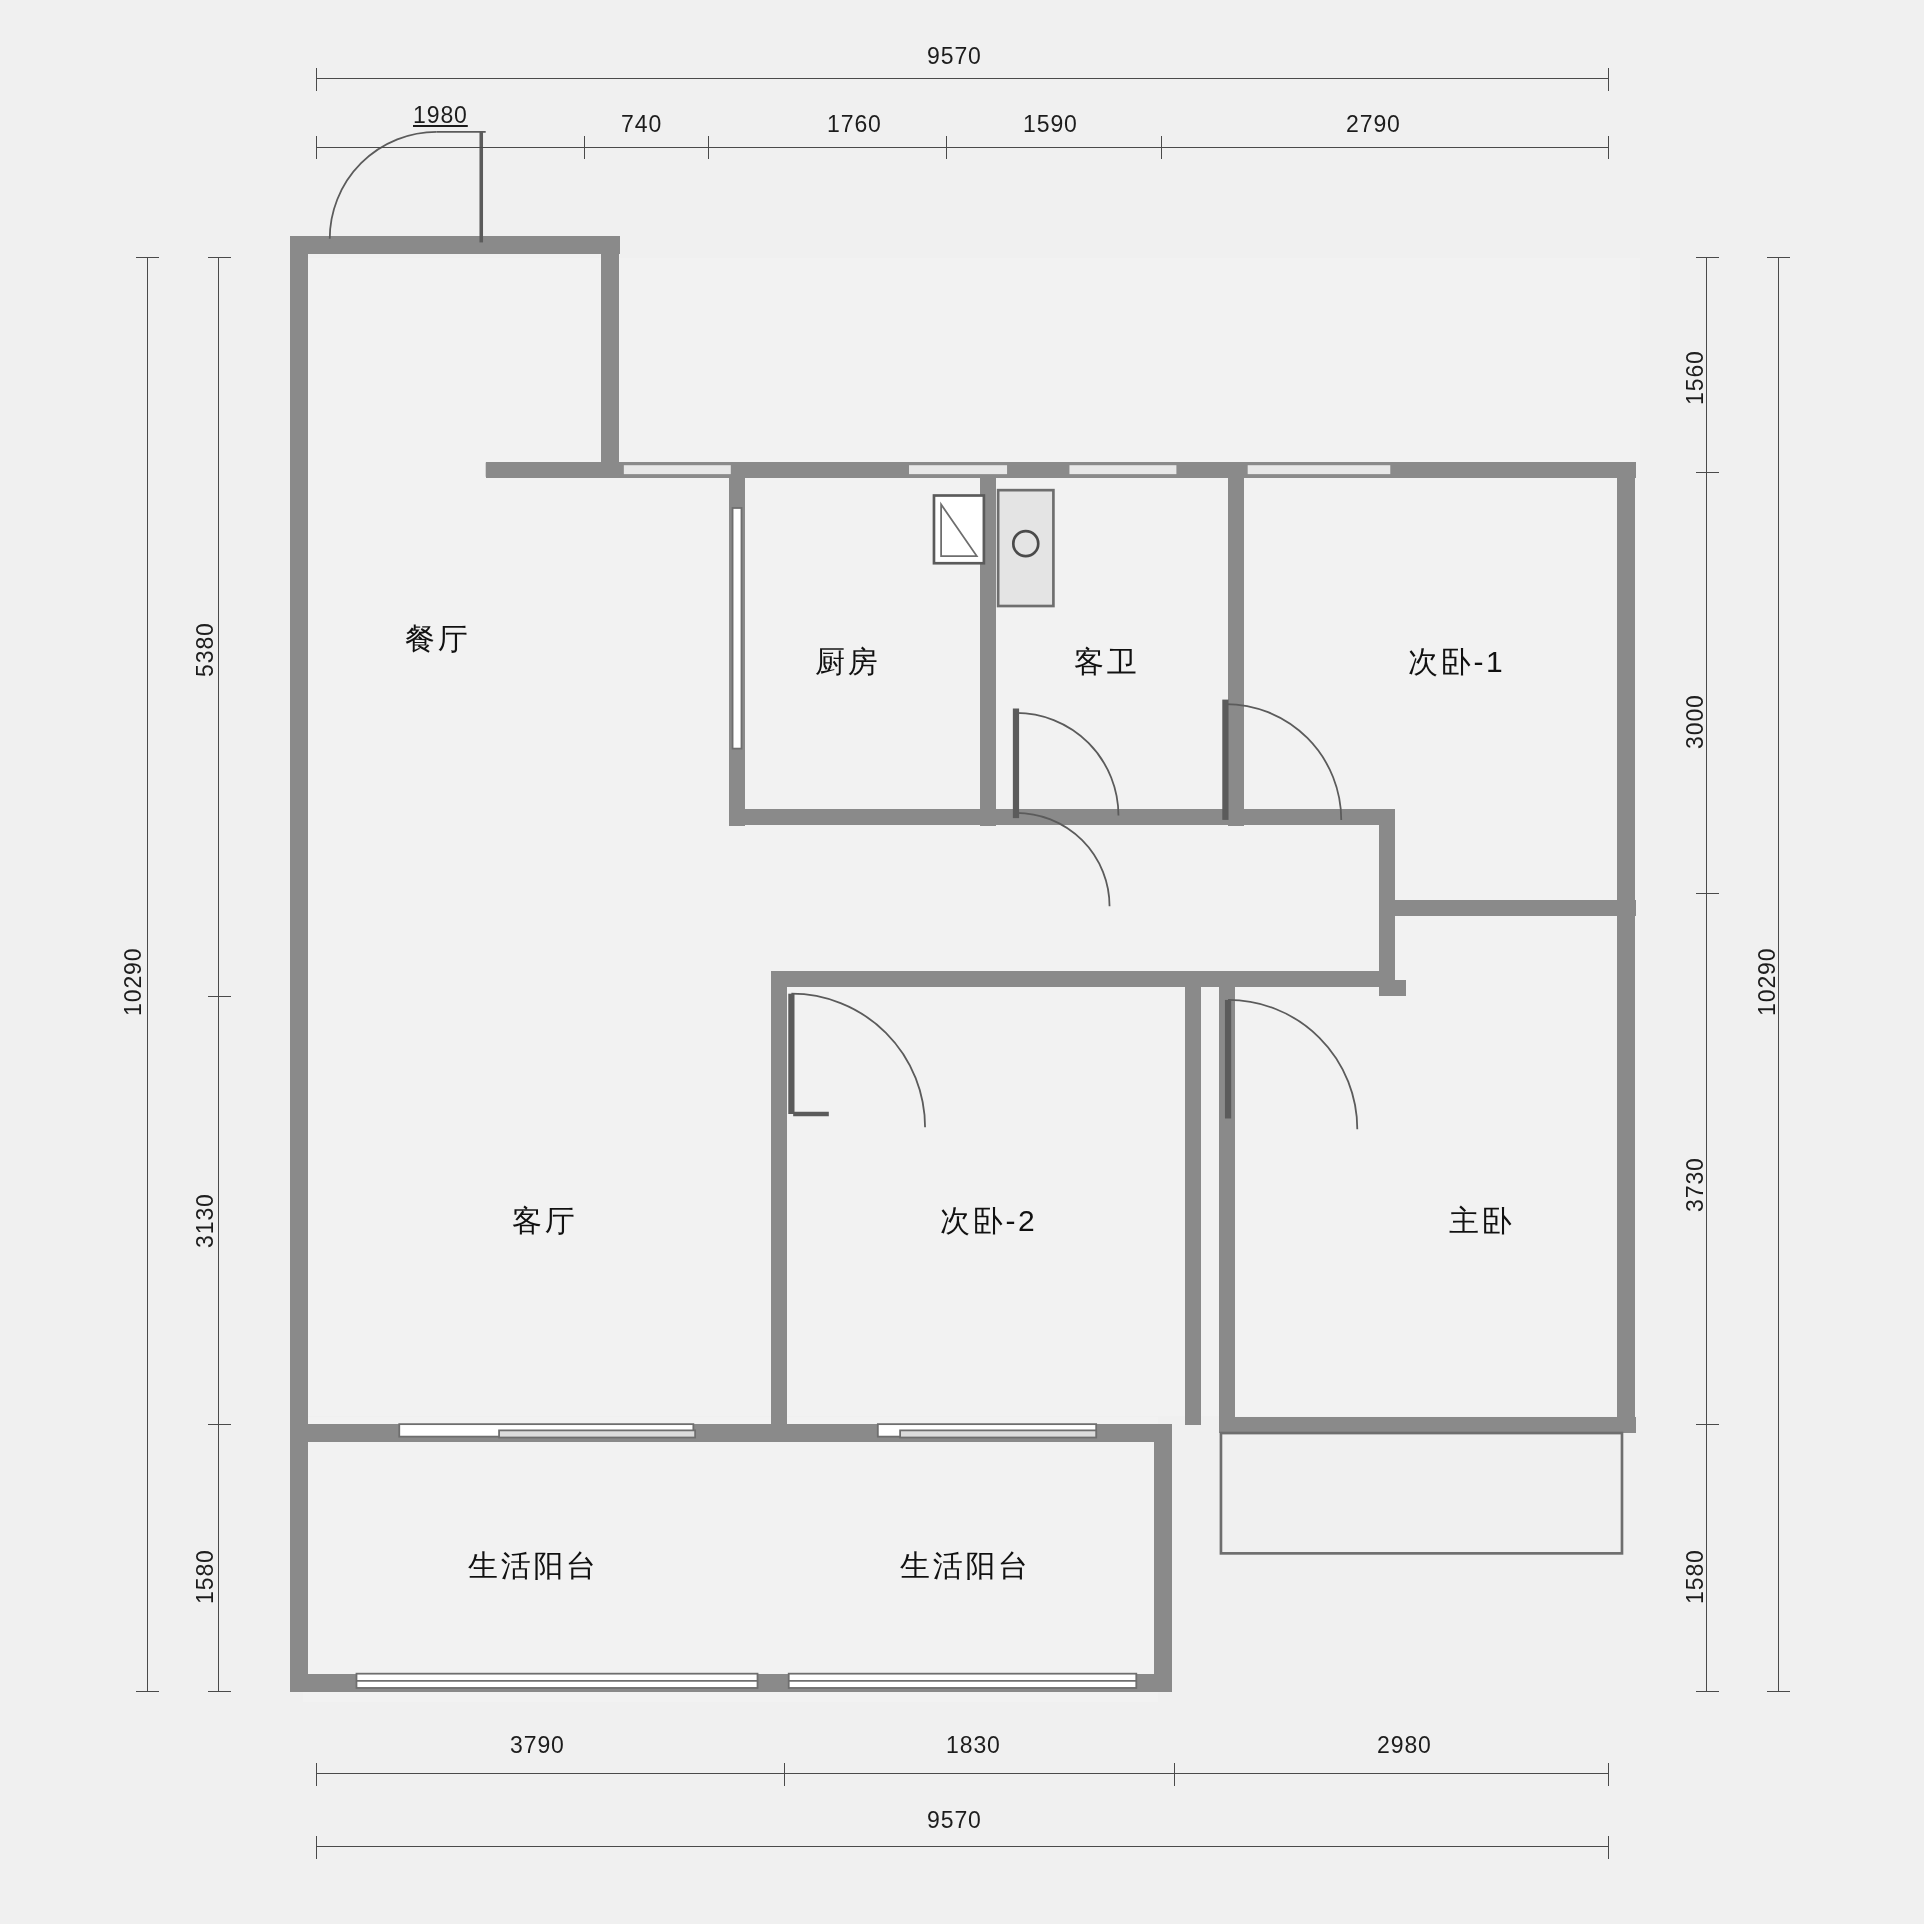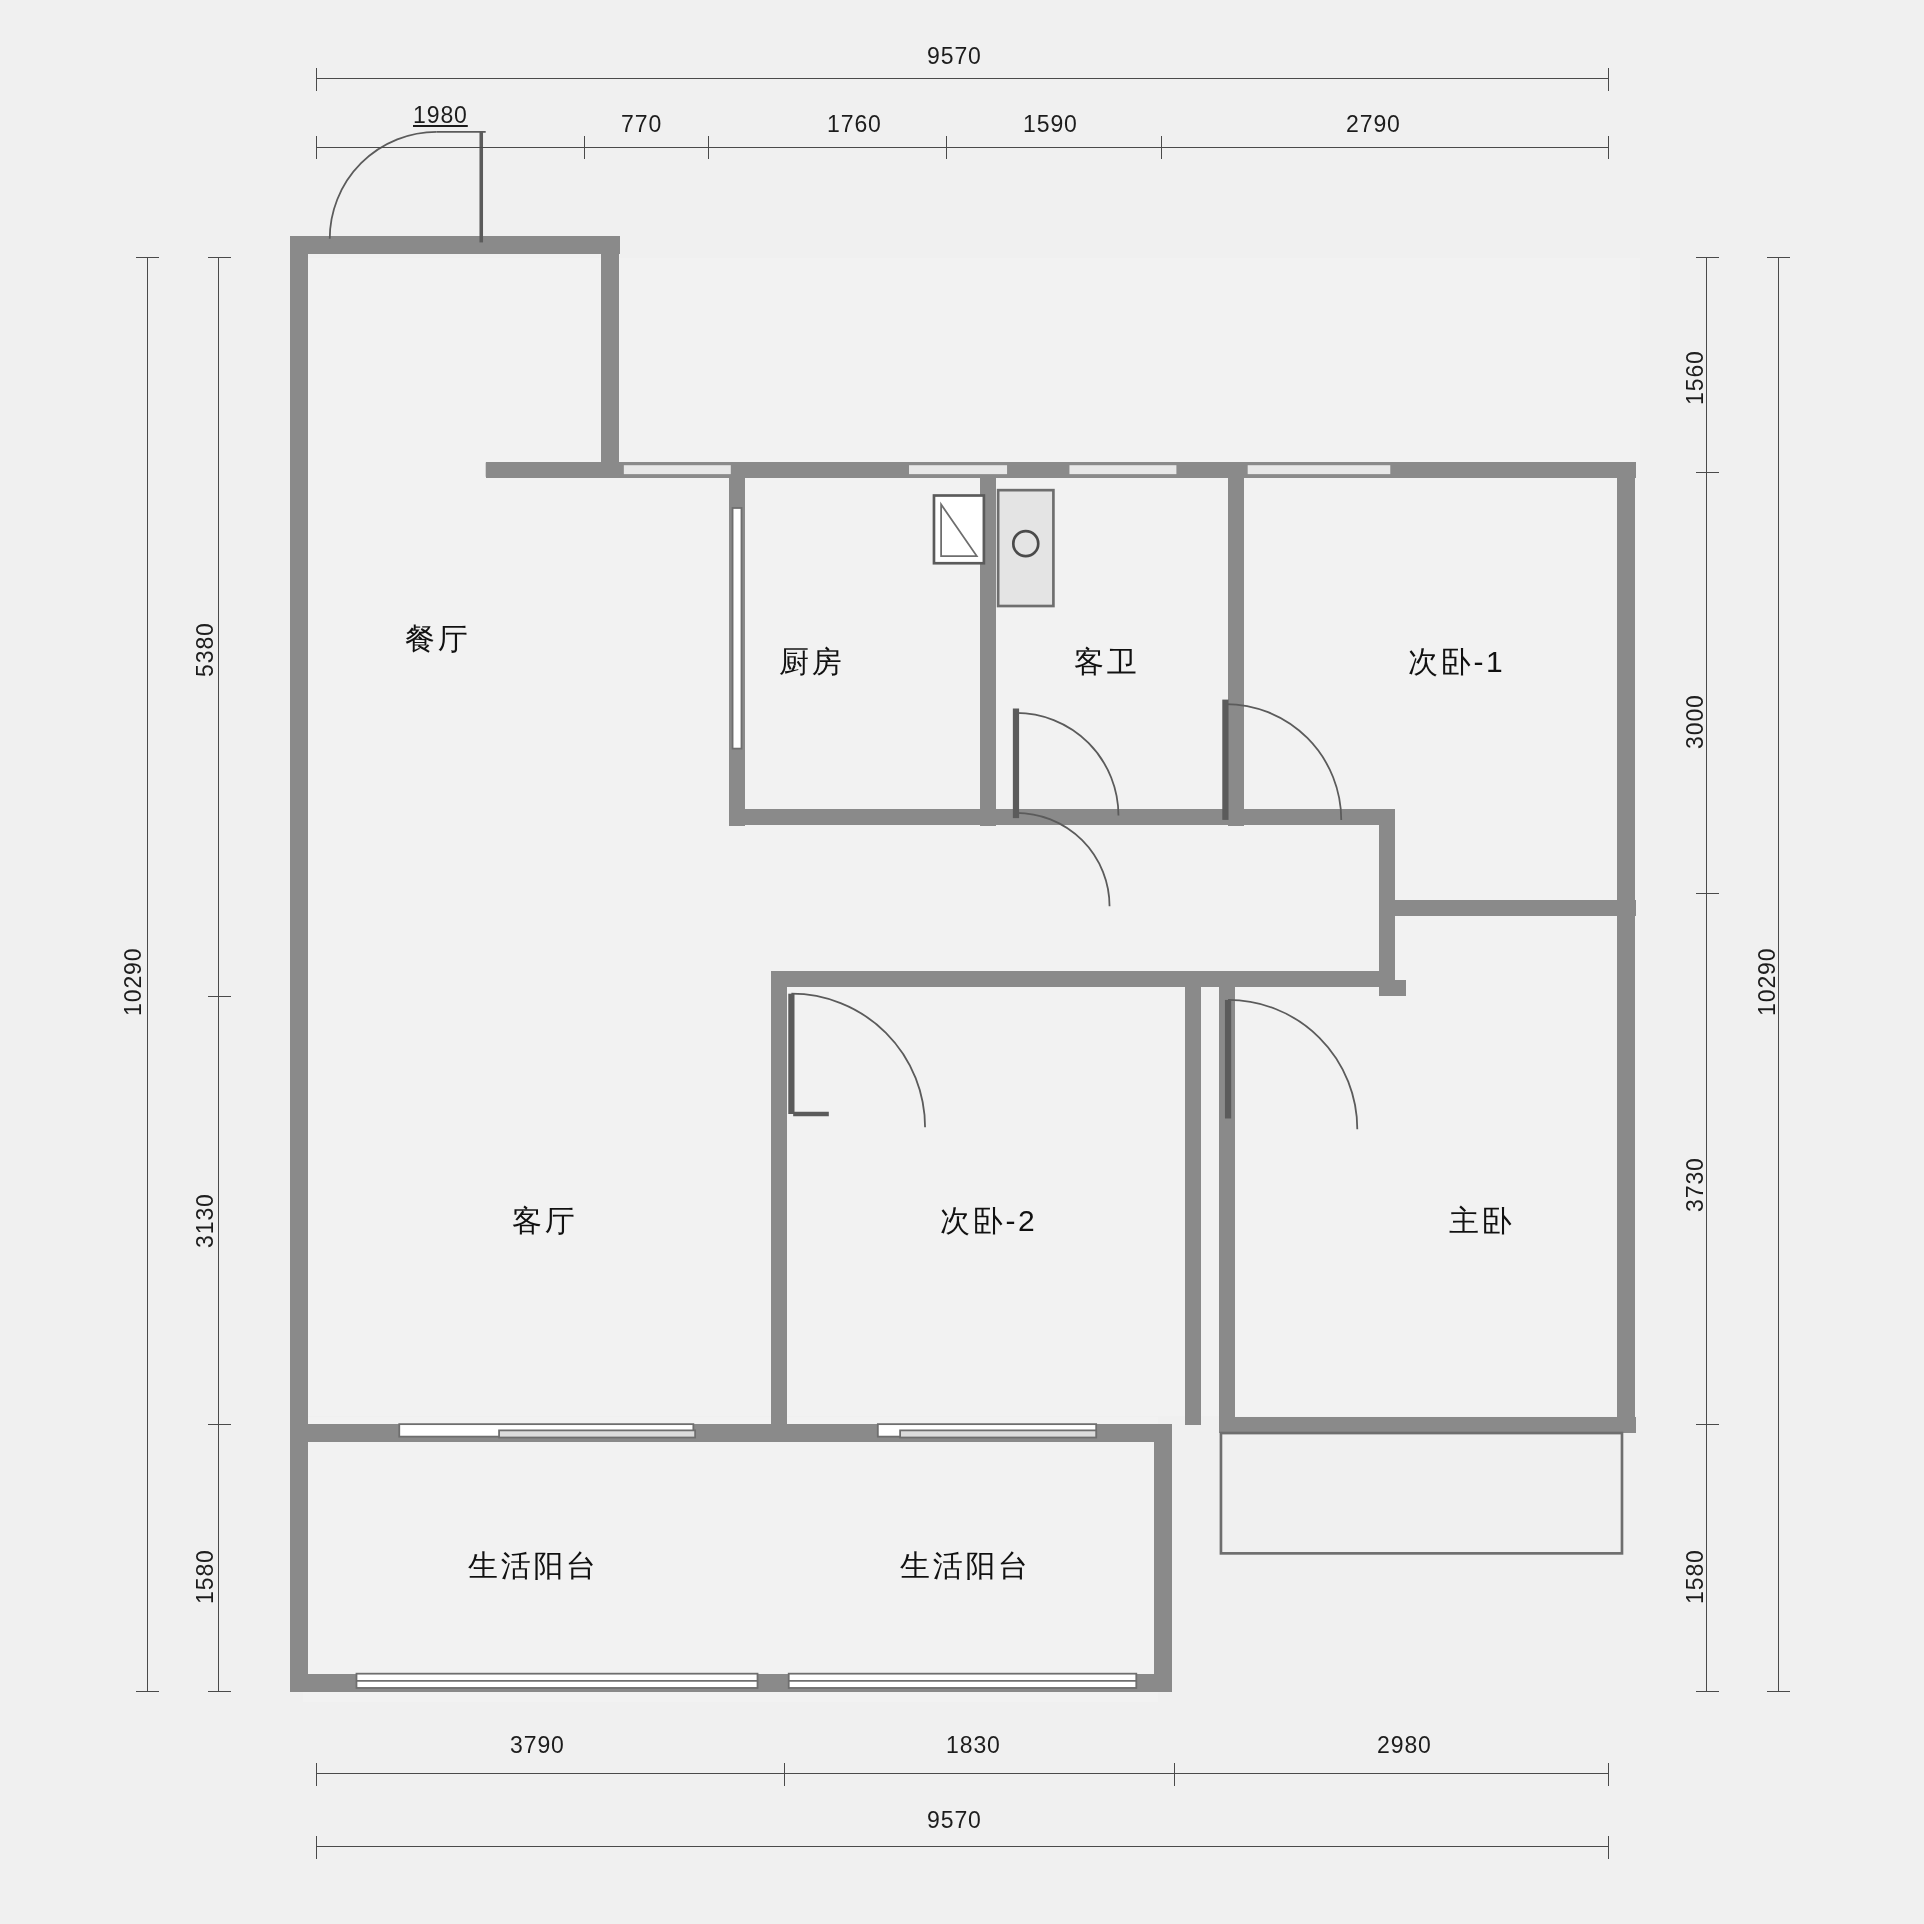--- a/index.html
+++ b/index.html
@@ -133,21 +133,21 @@
 
     <rect x="700" y="522" width="120" height="10" fill="#e8e8e8" stroke="none"></rect>
     <rect x="1020" y="522" width="110" height="10" fill="#e8e8e8" stroke="none"></rect>
     <rect x="1200" y="522" width="120" height="10" fill="#e8e8e8" stroke="none"></rect>
     <rect x="1400" y="522" width="160" height="10" fill="#e8e8e8" stroke="none"></rect>
 
     <line x1="545" y1="527" x2="695" y2="527" stroke="#8a8a8a" stroke-width="16"></line>
   </svg>
 
   <div class="roomlabel" style="left:405px;top:619px;font-family:Liberation Mono, monospace;">餐厅</div>
-  <div class="roomlabel" style="left:779px;top:642px;">厨房</div>
+  <div class="roomlabel" style="left:815px;top:642px;">厨房</div>
   <div class="roomlabel" style="left:1074px;top:642px;">客卫</div>
   <div class="roomlabel" style="left:1363px;top:642px;margin-left:45px;">次卧-1</div>
   <div class="roomlabel" style="left:512px;top:1201px;">客厅</div>
   <div class="roomlabel" style="left:940px;top:1201px;">次卧-2</div>
   <div class="roomlabel" style="left:1449px;top:1201px;text-align:center;">主卧</div>
   <div class="roomlabel" style="left:468px;top:1546px;">生活阳台</div>
   <div class="roomlabel" style="left:900px;top:1546px;">生活阳台</div>
 
   <div class="dimline h" style="left:316px;top:78px;width:1292px;"></div>
   <div class="tick v" style="left:316px;top:68px;"></div>
@@ -157,21 +157,21 @@
   <div class="dimline h" style="left:316px;top:147px;width:1292px;"></div>
 
   <div class="tick v" style="left:316px;top:136px;"></div>
   <div class="tick v" style="left:584px;top:136px;"></div>
   <div class="tick v" style="left:708px;top:136px;"></div>
   <div class="tick v" style="left:946px;top:136px;"></div>
   <div class="tick v" style="left:1161px;top:136px;"></div>
   <div class="tick v" style="left:1608px;top:136px;"></div>
 
   <div class="dimtext" style="left:413px;top:102px;text-decoration:underline;">1980</div>
-  <div class="dimtext" style="left:621px;top:111px;">770</div>
+  <div class="dimtext" style="left:621px;top:111px;">740</div>
   <div class="dimtext" style="left:827px;top:111px;">1760</div>
   <div class="dimtext" style="left:1023px;top:111px;">1590</div>
   <div class="dimtext" style="left:1346px;top:111px;">2790</div>
 
   <div class="dimline h" style="left:316px;top:1773px;width:1292px;"></div>
   <div class="tick v" style="left:316px;top:1763px;"></div>
   <div class="tick v" style="left:784px;top:1763px;"></div>
   <div class="tick v" style="left:1174px;top:1763px;"></div>
   <div class="tick v" style="left:1608px;top:1763px;"></div>
 

